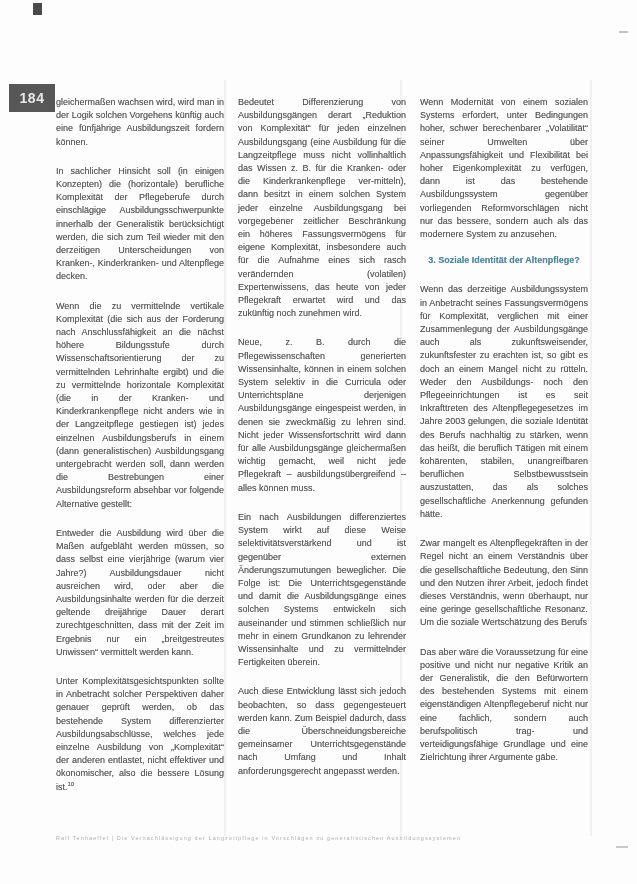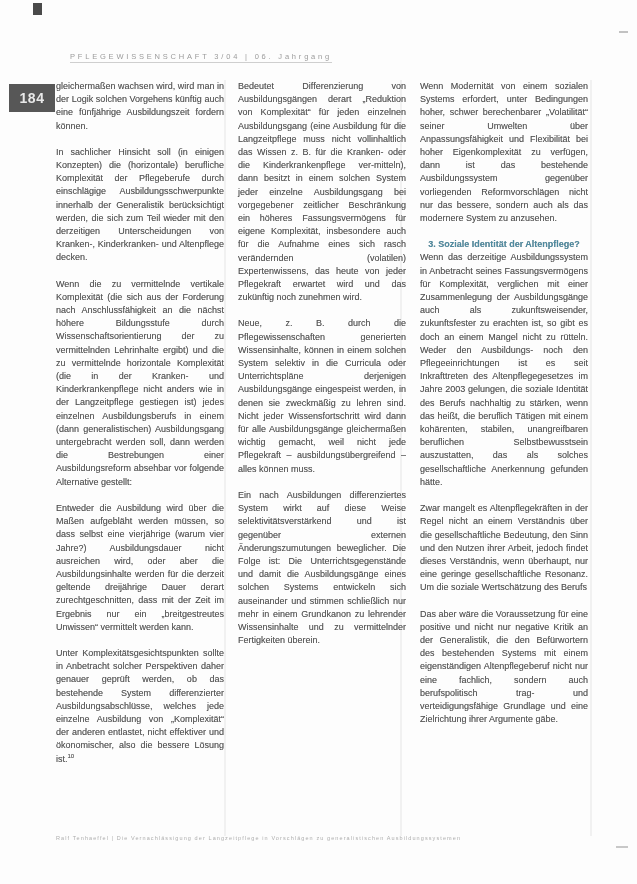--- a/index.html
+++ b/index.html
@@ -63,21 +63,21 @@
   .col {
     flex: 1;
     text-align: justify;
     font-size: 9px;
     line-height: 13.2px;
     color: #555555;
     text-shadow: 0 0 0.5px rgba(90,90,90,0.55);
     hyphens: auto;
     -webkit-hyphens: auto;
   }
-  .col p { margin: 0 0 13px 0; }
+  .col p { margin: 16px 0 13px 0; }
   .col p:last-child { margin-bottom: 0; }
   .col sup { font-size: 6px; line-height: 0; }
 
   .section-heading {
     margin: 0;
     font-size: 9px;
     font-weight: bold;
     line-height: 13.2px;
     color: #4e8ba1;
     text-align: center;
@@ -95,21 +95,20 @@
 </style>
 </head>
 <body>
 
 <div class="page">
 
   <div class="mark-topleft"></div>
   <div class="dash-right-top"></div>
   <div class="dash-right-bottom"></div>
 
-  <div class="journal-header">PFLEGEWISSENSCHAFT 3/04  |  06. Jahrgang</div>
 
   <div class="page-badge">184</div>
 
   <div class="streak s1"></div>
   <div class="streak s2"></div>
   <div class="streak s3"></div>
 
   <div class="columns">
 
     <div class="col">
@@ -117,20 +116,21 @@
       <p>In sachlicher Hinsicht soll (in einigen Konzepten) die (horizontale) berufliche Komplexität der Pflegeberufe durch einschlägige Ausbildungsschwerpunkte innerhalb der Generalistik berücksichtigt werden, die sich zum Teil wieder mit den derzeitigen Unterscheidungen von Kranken-, Kinderkranken- und Altenpflege decken.</p>
       <p>Wenn die zu vermittelnde vertikale Komplexität (die sich aus der Forderung nach Anschlussfähigkeit an die nächst höhere Bildungsstufe durch Wissenschaftsorientierung der zu vermittelnden Lehrinhalte ergibt) und die zu vermittelnde horizontale Komplexität (die in der Kranken- und Kinderkrankenpflege nicht anders wie in der Langzeitpflege gestiegen ist) jedes einzelnen Ausbildungsberufs in einem (dann generalistischen) Ausbildungsgang untergebracht werden soll, dann werden die Bestrebungen einer Ausbildungsreform absehbar vor folgende Alternative gestellt:</p>
       <p>Entweder die Ausbildung wird über die Maßen aufgebläht werden müssen, so dass selbst eine vierjährige (warum vier Jahre?) Ausbildungsdauer nicht ausreichen wird, oder aber die Ausbildungsinhalte werden für die derzeit geltende dreijährige Dauer derart zurechtgeschnitten, dass mit der Zeit im Ergebnis nur ein „breitgestreutes Unwissen“ vermittelt werden kann.</p>
       <p><span>Unter Komplexitätsgesichtspunkten sollte in Anbetracht solcher Perspektiven daher genauer geprüft werden, ob das bestehende System differenzierter Ausbildungsabschlüsse, welches jede einzelne Ausbildung von „Komplexität“ der anderen entlastet, nicht effektiver und ökonomischer, also die bessere Lösung ist.</span><sup>10</sup></p>
     </div>
 
     <div class="col">
       <p>Bedeutet Differenzierung von Ausbildungsgängen derart „Reduktion von Komplexität“ für jeden einzelnen Ausbildungsgang (eine Ausbildung für die Langzeitpflege muss nicht vollinhaltlich das Wissen z. B. für die Kranken- oder die Kinderkrankenpflege ver-mitteln), dann besitzt in einem solchen System jeder einzelne Ausbildungsgang bei vorgegebener zeitlicher Beschränkung ein höheres Fassungsvermögens für eigene Komplexität, insbesondere auch für die Aufnahme eines sich rasch verändernden (volatilen) Expertenwissens, das heute von jeder Pflegekraft erwartet wird und das zukünftig noch zunehmen wird.</p>
       <p>Neue, z. B. durch die Pflegewissenschaften generierten Wissensinhalte, können in einem solchen System selektiv in die Curricula oder Unterrichtspläne derjenigen Ausbildungsgänge eingespeist werden, in denen sie zweckmäßig zu lehren sind. Nicht jeder Wissensfortschritt wird dann für alle Ausbildungsgänge gleichermaßen wichtig gemacht, weil nicht jede Pflegekraft – ausbildungsübergreifend – alles können muss.</p>
       <p>Ein nach Ausbildungen differenziertes System wirkt auf diese Weise selektivitätsverstärkend und ist gegenüber externen Änderungszumutungen beweglicher. Die Folge ist: Die Unterrichtsgegenstände und damit die Ausbildungsgänge eines solchen Systems entwickeln sich auseinander und stimmen schließlich nur mehr in einem Grundkanon zu lehrender Wissensinhalte und zu vermittelnder Fertigkeiten überein.</p>
+      <p>Auch diese Entwicklung lässt sich jedoch beobachten, so dass gegengesteuert werden kann. Zum Beispiel dadurch, dass die Überschneidungsbereiche gemeinsamer Unterrichtsgegenstände nach Umfang und Inhalt anforderungsgerecht angepasst werden.</p>
     </div>
 
     <div class="col">
       <p>Wenn Modernität von einem sozialen Systems erfordert, unter Bedingungen hoher, schwer berechenbarer „Volatilität“ seiner Umwelten über Anpassungsfähigkeit und Flexibilität bei hoher Eigenkomplexität zu verfügen, dann ist das bestehende Ausbildungssystem gegenüber vorliegenden Reformvorschlägen nicht nur das bessere, sondern auch als das modernere System zu anzusehen.</p>
       <h3 class="section-heading">3. Soziale Identität der Altenpflege?</h3>
       <p>Wenn das derzeitige Ausbildungssystem in Anbetracht seines Fassungsvermögens für Komplexität, verglichen mit einer Zusammenlegung der Ausbildungsgänge auch als zukunftsweisender, zukunftsfester zu erachten ist, so gibt es doch an einem Mangel nicht zu rütteln. Weder den Ausbildungs- noch den Pflegeeinrichtungen ist es seit Inkrafttreten des Altenpflegegesetzes im Jahre 2003 gelungen, die soziale Identität des Berufs nachhaltig zu stärken, wenn das heißt, die beruflich Tätigen mit einem kohärenten, stabilen, unangreifbaren beruflichen Selbstbewusstsein auszustatten, das als solches gesellschaftliche Anerkennung gefunden hätte.</p>
       <p>Zwar mangelt es Altenpflegekräften in der Regel nicht an einem Verständnis über die gesellschaftliche Bedeutung, den Sinn und den Nutzen ihrer Arbeit, jedoch findet dieses Verständnis, wenn überhaupt, nur eine geringe gesellschaftliche Resonanz. Um die soziale Wertschätzung des Berufs</p>
       <p>Das aber wäre die Voraussetzung für eine positive und nicht nur negative Kritik an der Generalistik, die den Befürwortern des bestehenden Systems mit einem eigenständigen Altenpflegeberuf nicht nur eine fachlich, sondern auch berufspolitisch trag- und verteidigungsfähige Grundlage und eine Zielrichtung ihrer Argumente gäbe.</p>
     </div>
 

